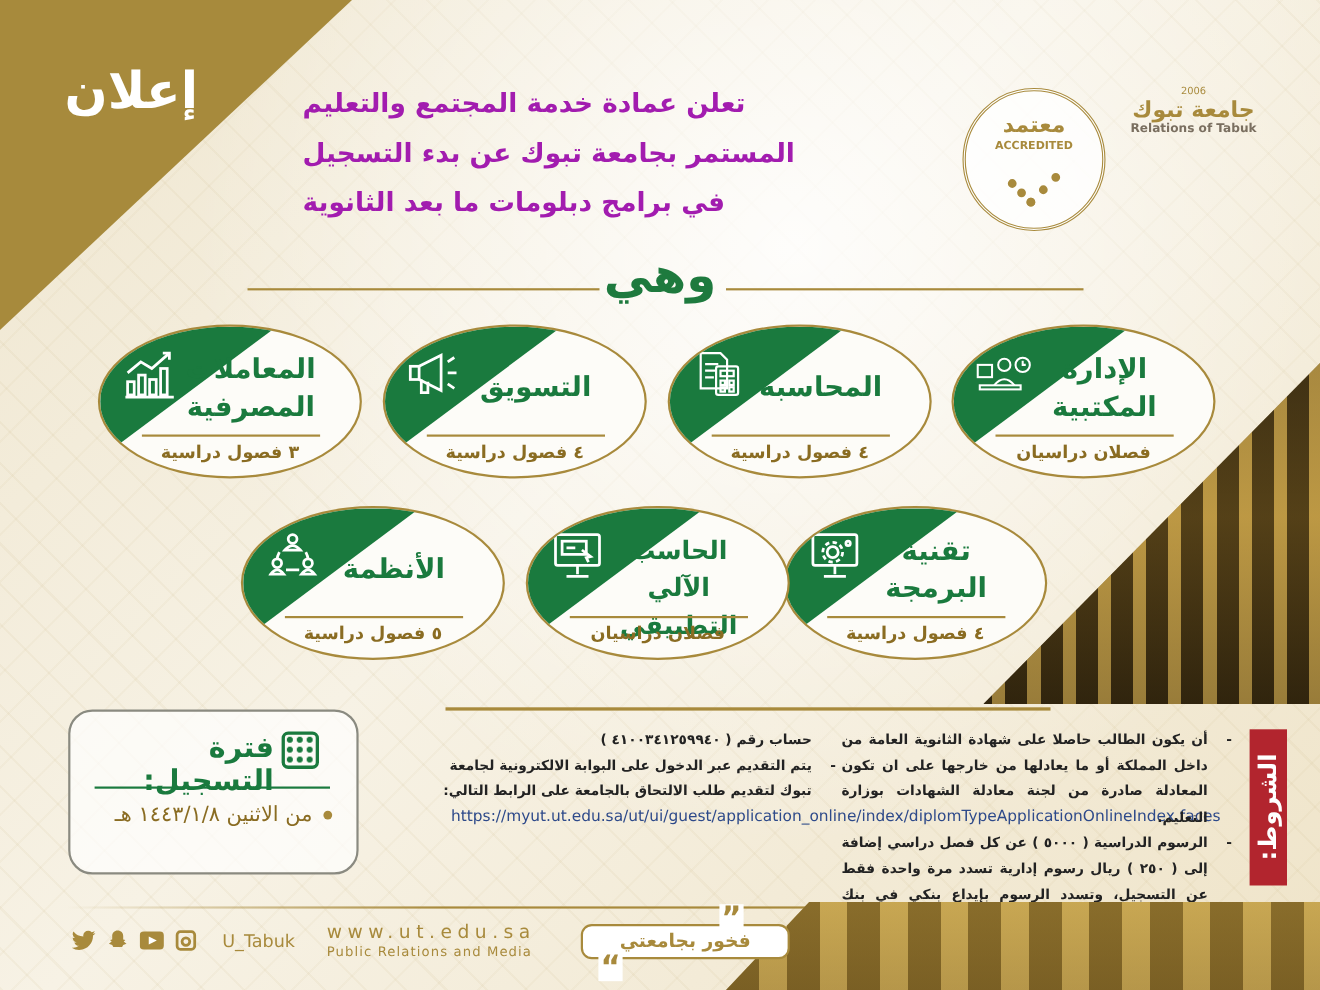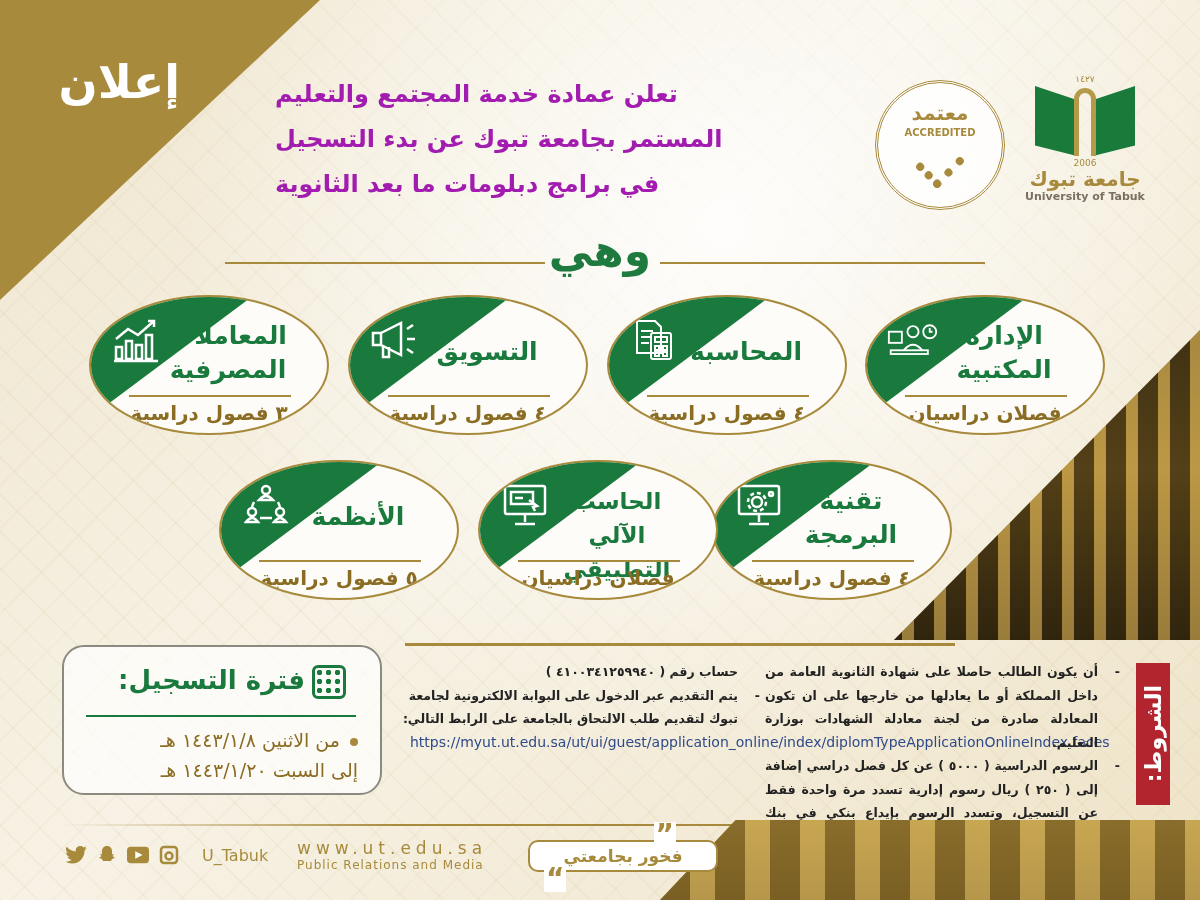--- a/index.html
+++ b/index.html
@@ -106,26 +106,26 @@
   .program .title {
     position: absolute; right: 24px; top: 22px; width: 150px;
     color: #1a7a3e; font-weight: bold; font-size: 25px; line-height: 34px; text-align: center;
   }
   .program .title.single { top: 38px; }
   .program .divider {
     position: absolute; left: 38px; right: 36px; top: 98px; height: 2px; background: #a88a3c;
   }
   .program .duration {
     position: absolute; left: 0; right: 0; top: 104px; text-align: center;
-    color: #8a6c22; font-weight: bold; font-size: 20px;
+    color: #8a6c22; font-weight: bold; font-size: 16px;
   }
 
   
   .reg-box {
-    position: absolute; left: 62px; top: 645px; width: 320px; height: 150px;
+    position: absolute; left: 62px; top: 645px; width: 264px; height: 150px;
     border: 2px solid #8a8a80; border-radius: 22px; background: rgba(255,255,255,0.7);
   }
   .reg-box .reg-title {
     position: absolute; right: 75px; top: 18px; color: #1a7a3e; font-weight: bold; font-size: 26px;
   }
   .reg-box .calendar-icon {
     position: absolute; right: 34px; top: 18px; width: 34px; height: 34px;
     border: 3px solid #1a7a3e; border-radius: 6px;
     background:
       radial-gradient(circle, #1a7a3e 2.5px, transparent 3px) 0 0/9px 9px;
@@ -210,29 +210,23 @@
   <div>المستمر بجامعة تبوك عن بدء التسجيل</div>
   <div>في برامج دبلومات ما بعد الثانوية</div>
 </div>
 
 <div class="accredited">
   <div class="ar">معتمد</div>
   <div class="en">ACCREDITED</div>
   <div class="check"></div>
 </div>
 <div class="ut-logo">
-  <div class="ut-book">
-    <div class="hijri">١٤٢٧</div>
-    <div class="page-l"></div>
-      <div class="page-r"></div>
-      <div class="arch"></div>
-  </div>
   <div class="ut-year">2006</div>
   <div class="ut-name-ar">جامعة تبوك</div>
-  <div class="ut-name-en">University of Tabuk</div>
+  <div class="ut-name-en">Relations of Tabuk</div>
 </div>
 
 <div class="wahi-line left"></div>
 <div class="wahi-line right"></div>
 <div class="wahi">وهي</div>
 
 <div class="program" style="left:865px; top:295px;">
   <div class="green-wedge"></div>
   <div class="icon">
     <svg width="56" height="40" viewBox="0 0 56 40" fill="none" stroke="#fff" stroke-width="2">
@@ -378,21 +372,20 @@
 </div>
 
 <div class="hr-gold"></div>
 
 <div class="reg-box">
   <div class="calendar-icon"></div>
   <div class="reg-title">فترة التسجيل:</div>
   <div class="rule"></div>
   <div class="dates">
     <div><span class="bullet"></span><span>من الاثنين ١٤٤٣/١/٨ هـ</span></div>
-    <div>إلى السبت ١٤٤٣/١/٢٠ هـ</div>
   </div>
 </div>
 
 <div class="apply-text">
   <div class="account">حساب رقم ( ٤١٠٠٣٤١٢٥٩٩٤٠ )</div>
   <div class="item">
     <span class="dash">-</span>
     <span>يتم التقديم عبر الدخول على البوابة الالكترونية لجامعة تبوك لتقديم طلب الالتحاق بالجامعة على الرابط التالي:</span>
   </div>
   <a class="apply-link">https://myut.ut.edu.sa/ut/ui/guest/application_online/index/diplomTypeApplicationOnlineIndex.faces</a>

